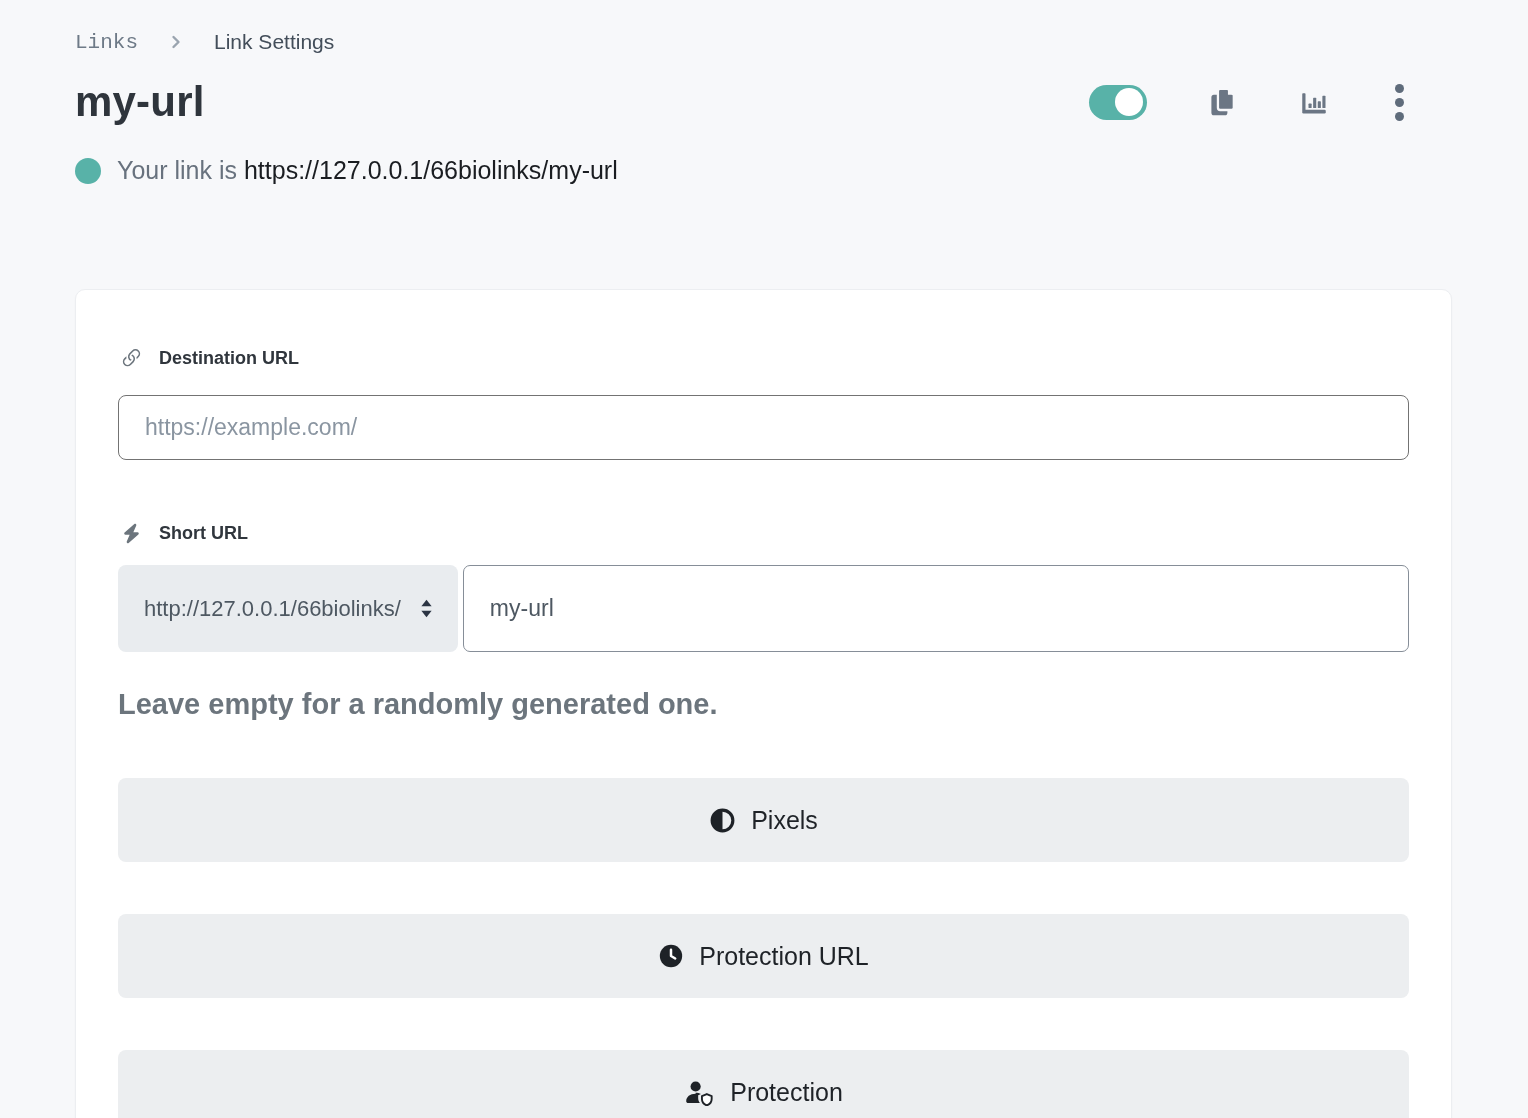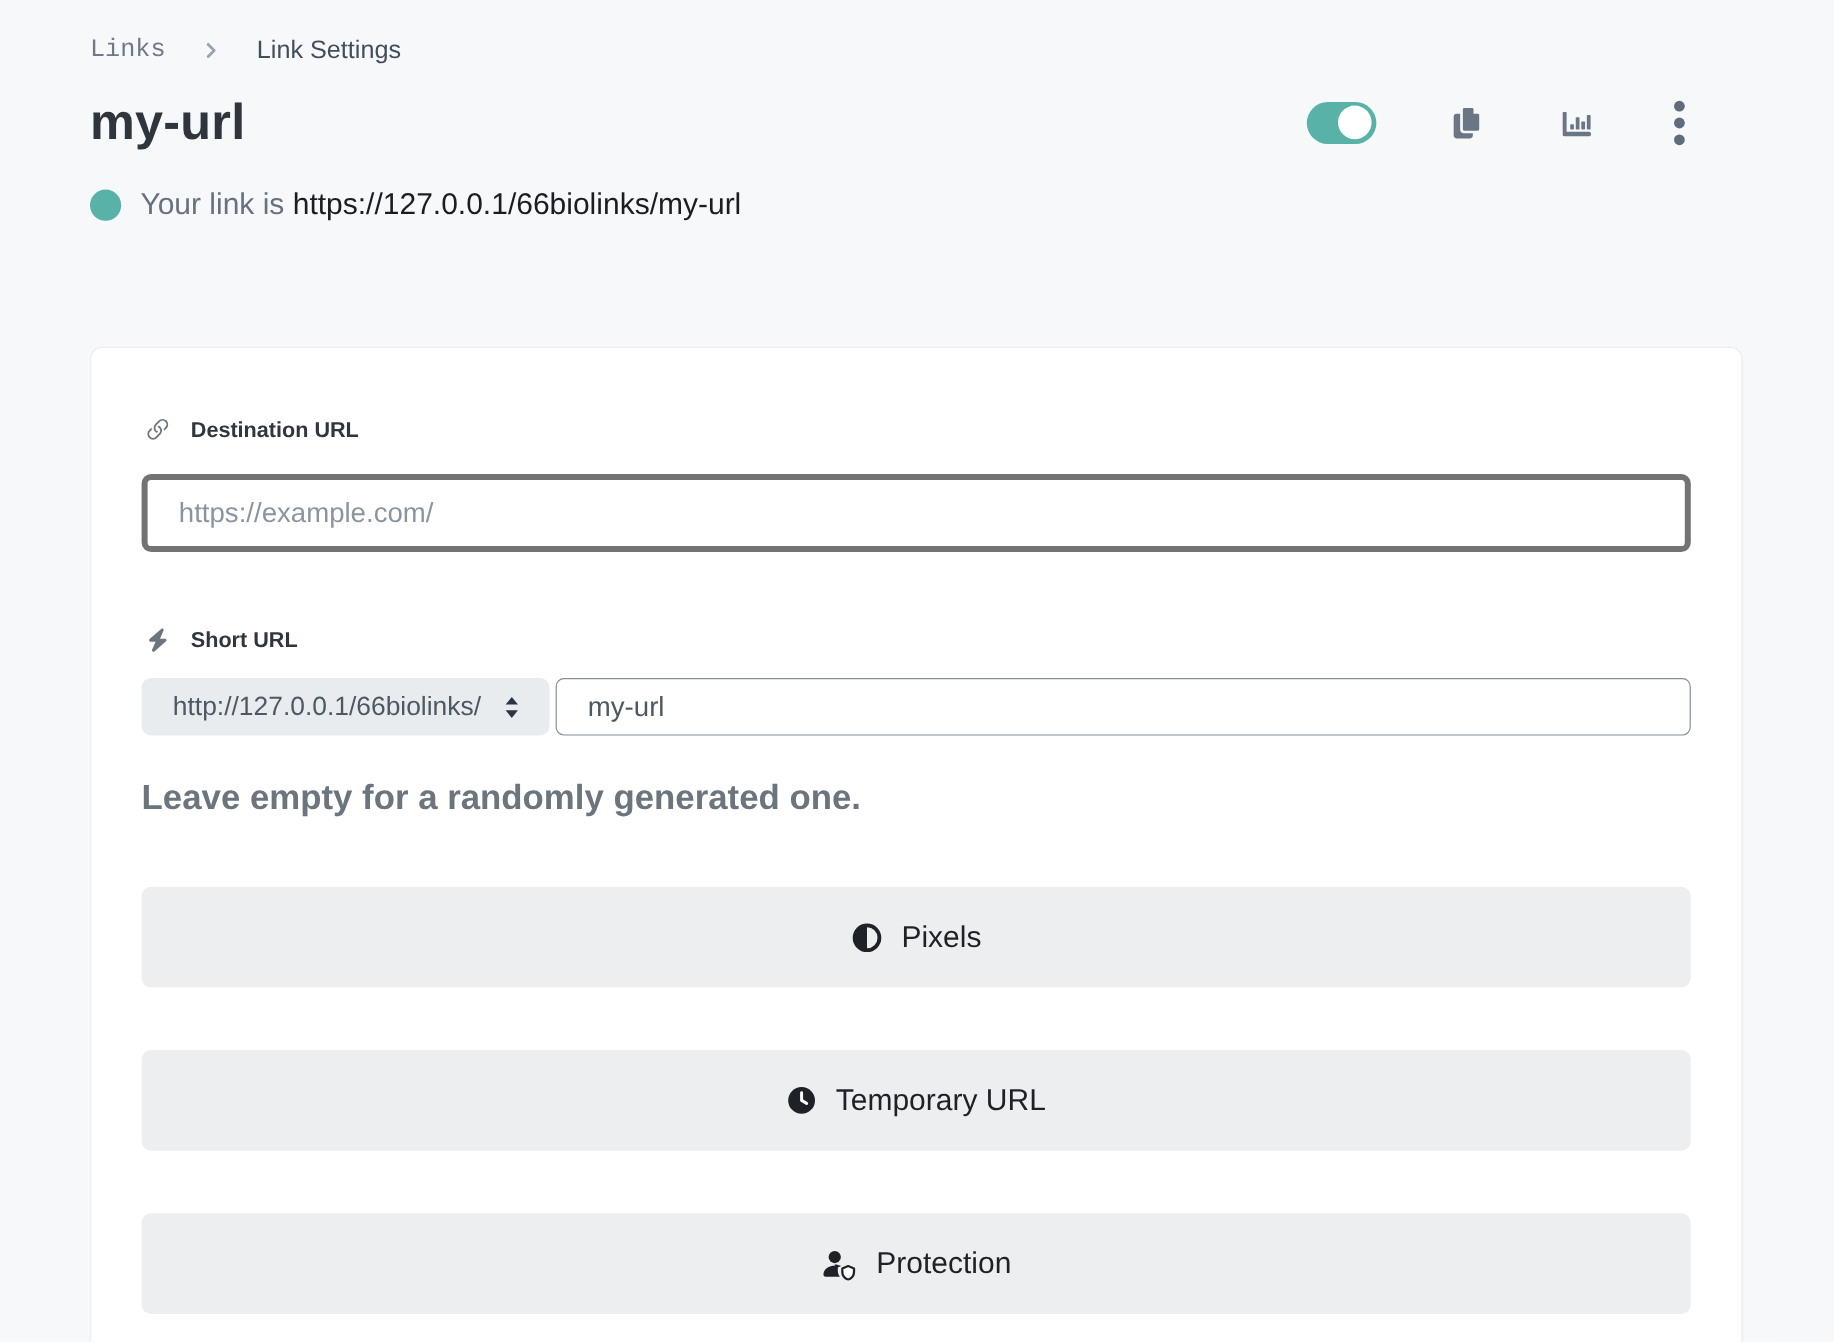--- a/index.html
+++ b/index.html
@@ -48,34 +48,34 @@
     min-height: 900px;
   }
 
   .section-label { display: flex; align-items: center; gap: 15px; font-size: 18px; font-weight: 700; color: #30363d; }
   .section-label .lbl-icon { display: flex; align-items: center; justify-content: center; width: 26px; }
 
   .text-input {
     margin-top: 24px;
     width: 100%;
     height: 65px;
-    border: 5px solid #737373;
+    border: 1px solid #737373;
     border-radius: 8px;
     padding: 0 26px;
     font-size: 23px;
     font-family: "Liberation Sans", "DejaVu Sans", sans-serif;
     color: #4e5862;
     background: #ffffff;
     outline: none;
   }
   .text-input::placeholder { color: #8a95a1; opacity: 1; }
 
   .short-section { margin-top: 62px; }
 
-  .input-group { margin-top: 20px; display: flex; align-items: stretch; gap: 5px; height: 48px; }
+  .input-group { margin-top: 20px; display: flex; align-items: stretch; gap: 5px; height: 87px; }
   .domain-select {
     display: flex; align-items: center; gap: 16px;
     background: #e9ecef;
     border: none;
     border-radius: 8px;
     padding: 0 22px 0 26px;
     font-size: 22px;
     color: #4e5862;
     cursor: pointer;
     flex: 0 0 auto;
@@ -211,21 +211,21 @@
       <span>Pixels</span>
     </button>
 
     <button class="section-btn">
       <span class="btn-icon">
         <svg width="26" height="26" viewBox="0 0 24 24">
           <circle cx="12" cy="12" r="10.3" fill="#1e2227"></circle>
           <path d="M12 6.2V12l3.9 2.3" fill="none" stroke="#ffffff" stroke-width="2.3" stroke-linecap="round" stroke-linejoin="round"></path>
         </svg>
       </span>
-      <span>Temporary URL</span>
+      <span>Protection URL</span>
     </button>
 
     <button class="section-btn">
       <span class="btn-icon">
         <svg width="31" height="27" viewBox="0 0 28 24">
           <circle cx="10.5" cy="6.6" r="4.6" fill="#1e2227"></circle>
           <path d="M10.5 13.2c-5.1 0-8.5 2.9-8.5 6.6 0 1 .8 1.7 1.8 1.7h10.6c-1-1.2-1.6-2.7-1.6-4.5v-2.6l2.5-1c-1.4-.8-3.1-1.2-4.8-1.2z" fill="#1e2227"></path>
           <path d="M20.6 13.4l4.4 1.8v2.7c0 2.8-1.8 4.8-4.4 5.8-2.6-1-4.4-3-4.4-5.8v-2.7l4.4-1.8z" fill="#ffffff" stroke="#1e2227" stroke-width="1.7" stroke-linejoin="round"></path>
         </svg>
       </span>

